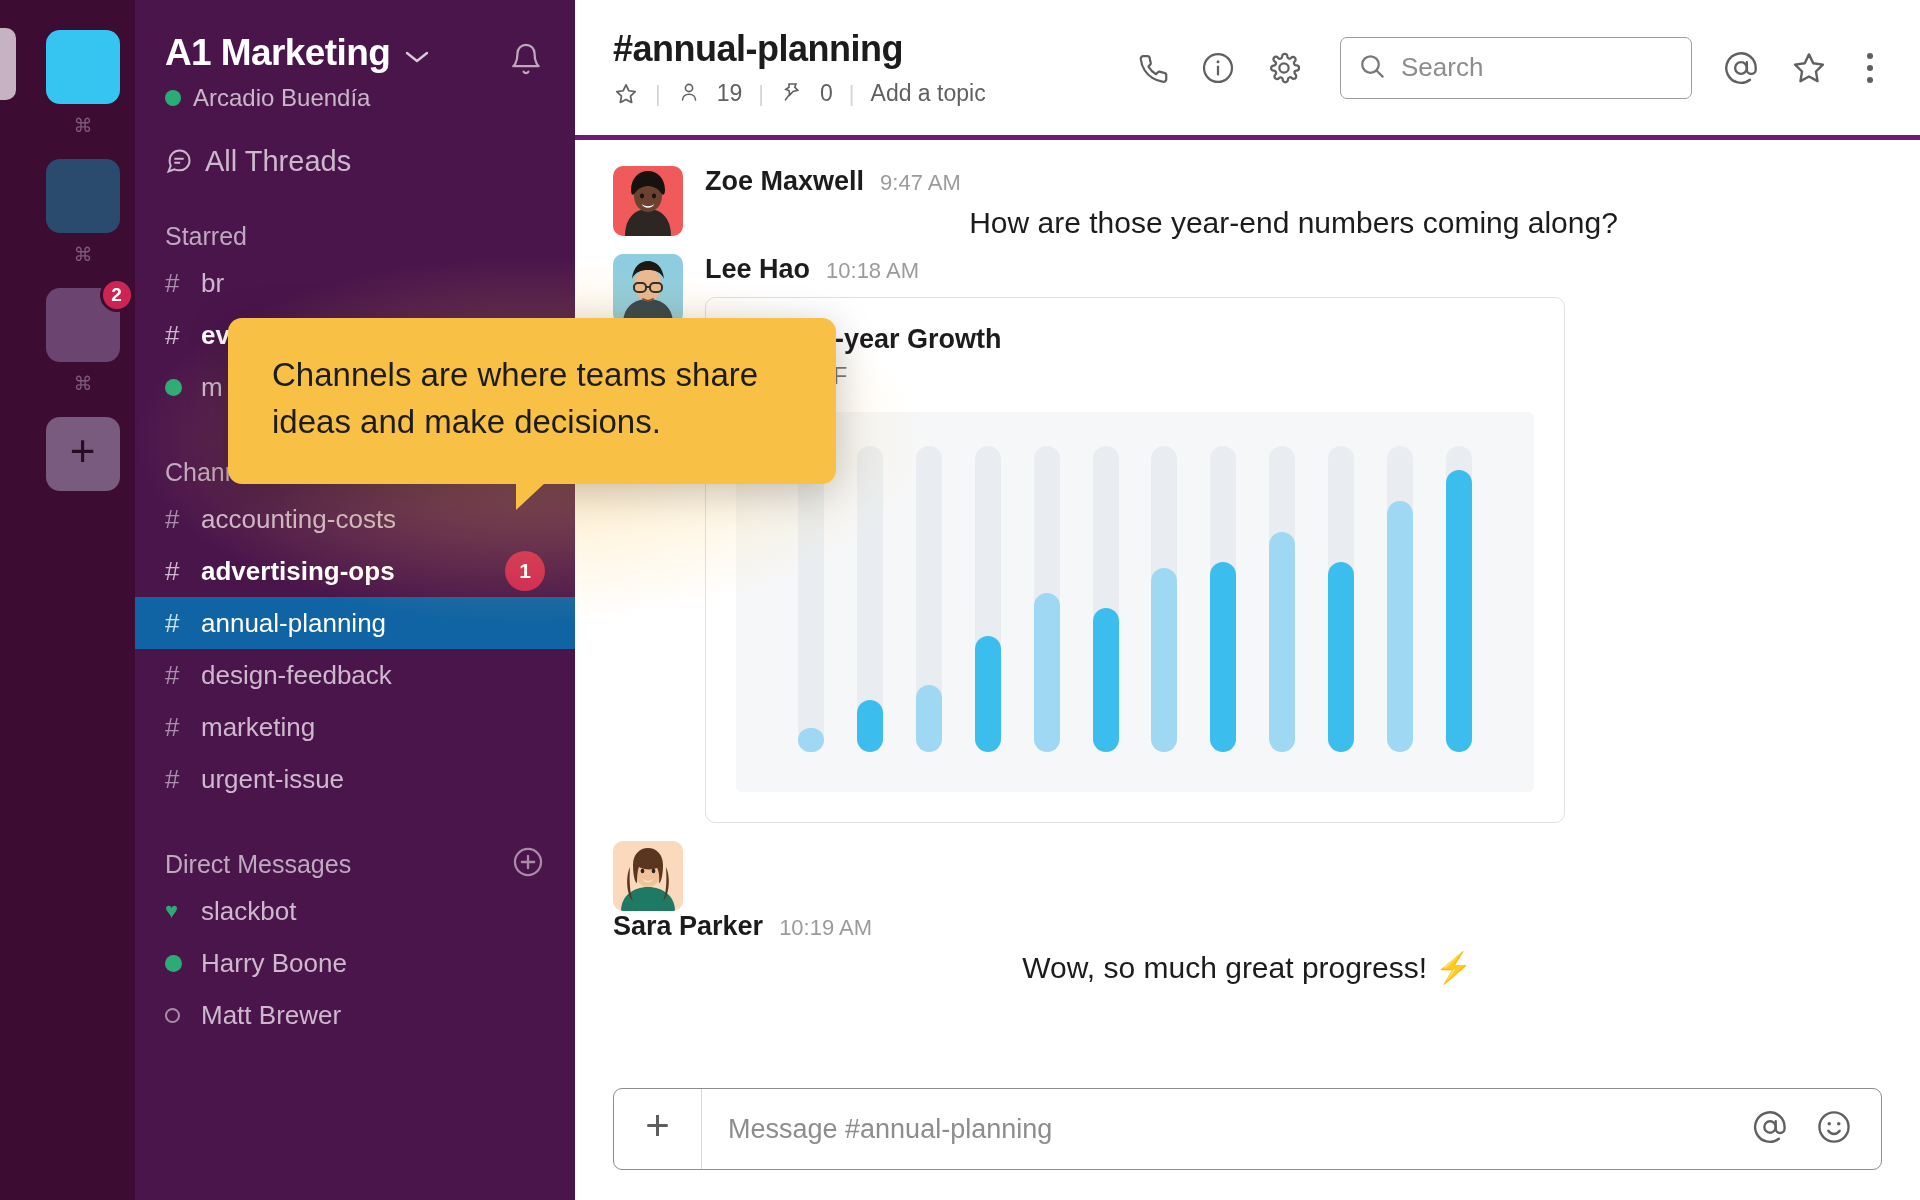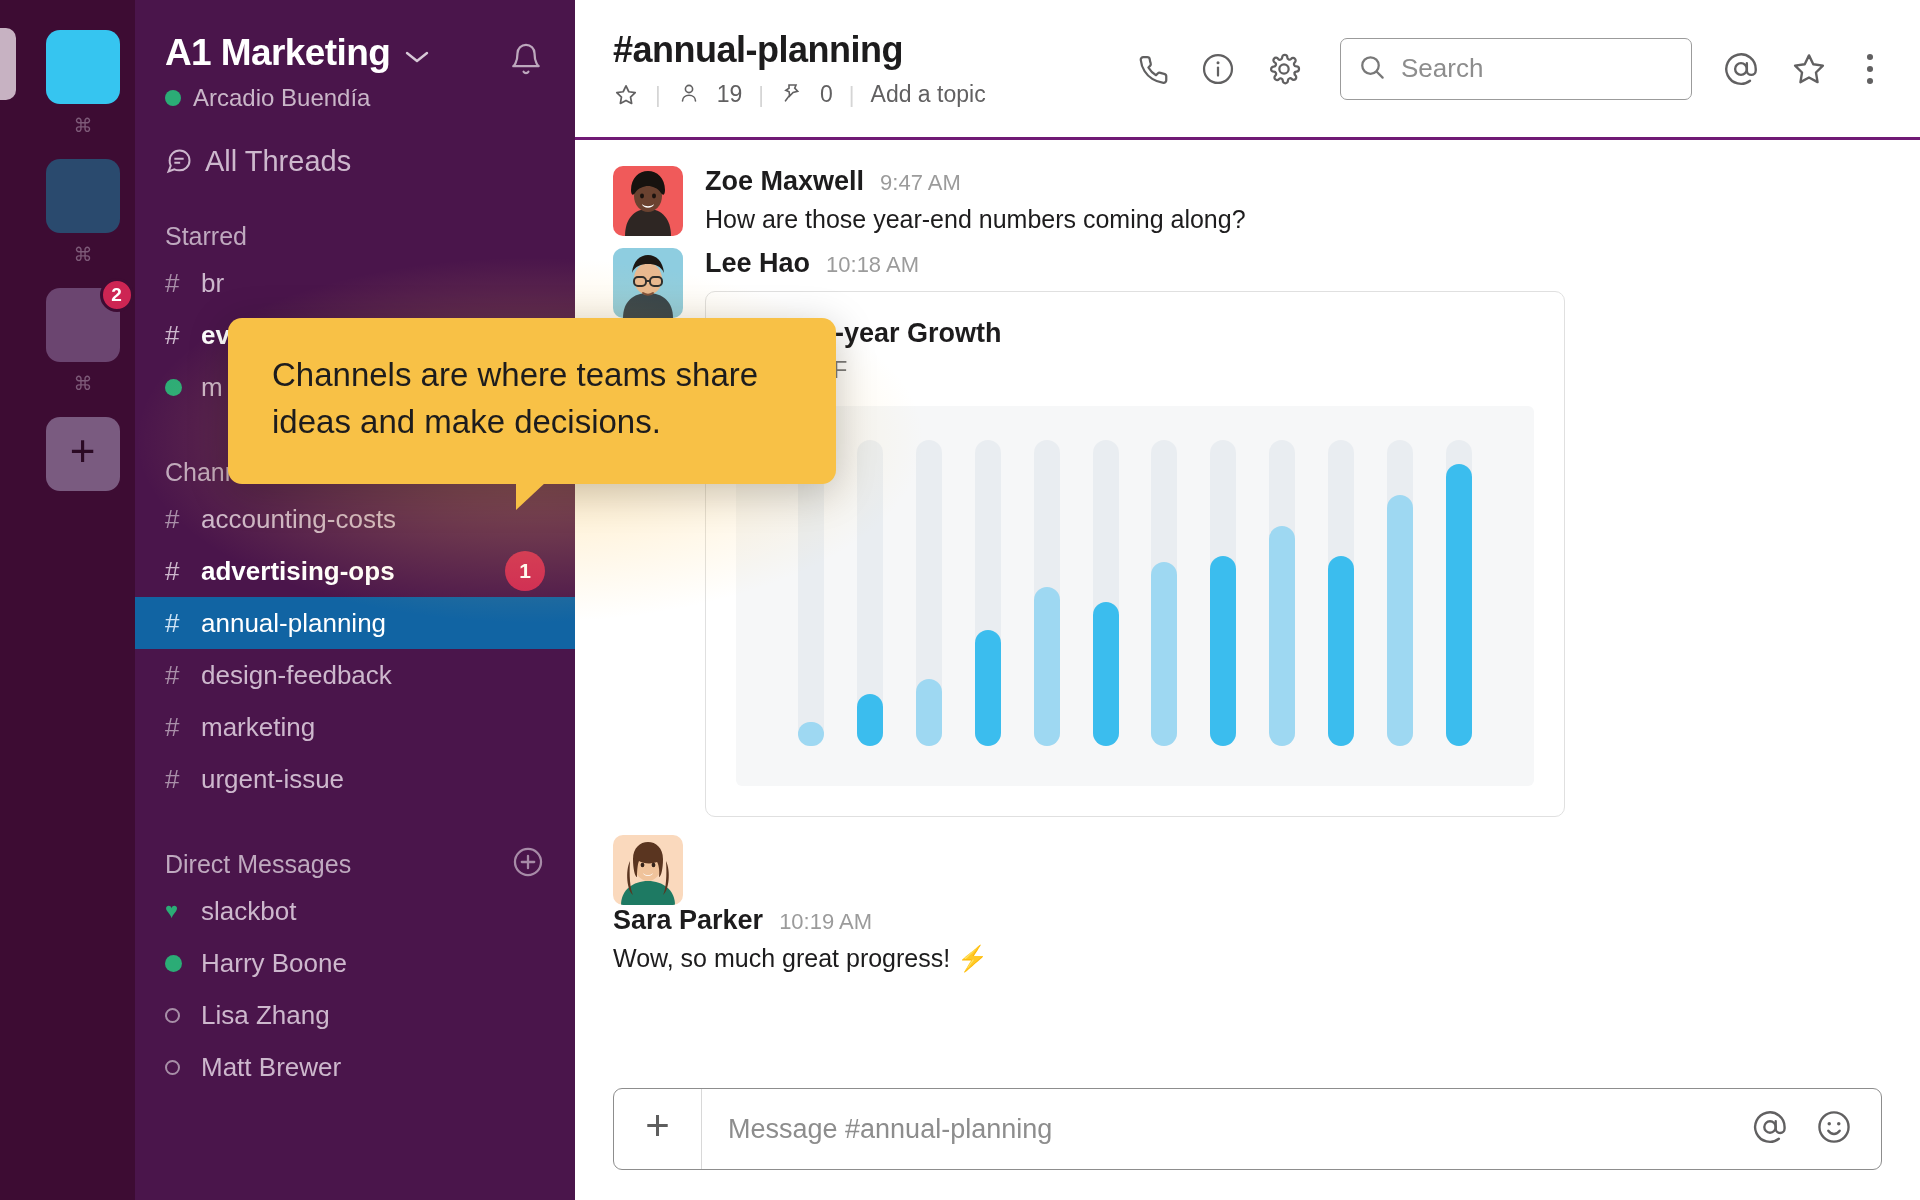--- a/index.html
+++ b/index.html
@@ -123,21 +123,21 @@
   .threads-row { display: flex; align-items: center; padding: 0 30px; height: 54px; }
   .threads-row .tlabel { color: #cdb8cd; font-size: 29px; margin-left: 12px; }
 
   
   .main {
     flex: 1 1 auto; height: 1200px; background: #fff;
     display: flex; flex-direction: column; position: relative;
   }
   .chan-header {
     height: 140px; flex: 0 0 140px;
-    border-bottom: 3px solid #701a75;
+    border-bottom: 5px solid #701a75;
     display: flex; align-items: center; padding: 0 38px;
   }
   .chan-left { display: flex; flex-direction: column; }
   .chan-title {
     font-size: 36px; font-weight: 700; color: #1d1c1d;
     letter-spacing: -0.5px;
   }
   .chan-meta {
     display: flex; align-items: center; gap: 0;
     margin-top: 10px; color: #616061; font-size: 23px;
@@ -160,21 +160,21 @@
   .msg { display: flex; margin-bottom: 12px; }
   .avatar {
     width: 70px; height: 70px; border-radius: 10px;
     flex: 0 0 70px; margin-right: 22px; overflow: hidden;
     position: relative;
   }
   .msg-body { flex: 1 1 auto; min-width: 0; }
   .msg-head { display: flex; align-items: baseline; gap: 16px; }
   .msg-author { font-size: 27px; font-weight: 700; color: #1d1c1d; }
   .msg-time { font-size: 22px; color: #9b9b9b; }
-  .msg-text { font-size: 25px; color: #1d1c1d; margin-top: 6px; line-height: 1.3; }
+  .msg-text { font-size: 30px; color: #1d1c1d; margin-top: 6px; line-height: 1.3; text-align: center; }
 
   .file-card {
     margin-top: 12px; margin-left: 0;
     width: 860px; border: 1px solid #e0e0e0; border-radius: 10px;
     padding: 26px 30px 30px 30px; background: #fff;
   }
   .file-title { font-size: 27px; font-weight: 700; color: #1d1c1d; }
   .file-sub { font-size: 23px; color: #787878; margin-top: 8px; }
   .chart-wrap {
     margin-top: 22px; background: #f6f7f8; border-radius: 6px;
@@ -367,26 +367,20 @@
       <span class="dm-dot">
           <span class="heart">♥</span>
         </span>
       <span>slackbot</span>
     </div>
     <div class="sb-row">
       <span class="dm-dot">
           <span class="dot-filled"></span>
         </span>
       <span>Harry Boone</span>
-    </div>
-    <div class="sb-row">
-      <span class="dm-dot">
-          <span class="dot-hollow"></span>
-        </span>
-      <span>Lisa Zhang</span>
     </div>
     <div class="sb-row">
       <span class="dm-dot">
           <span class="dot-hollow"></span>
         </span>
       <span>Matt Brewer</span>
     </div>
   </div>
 
   <div class="main">

